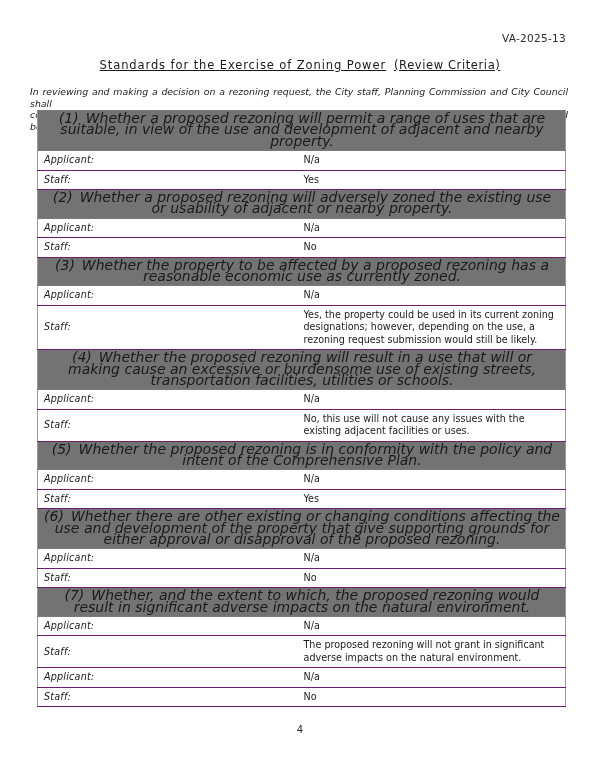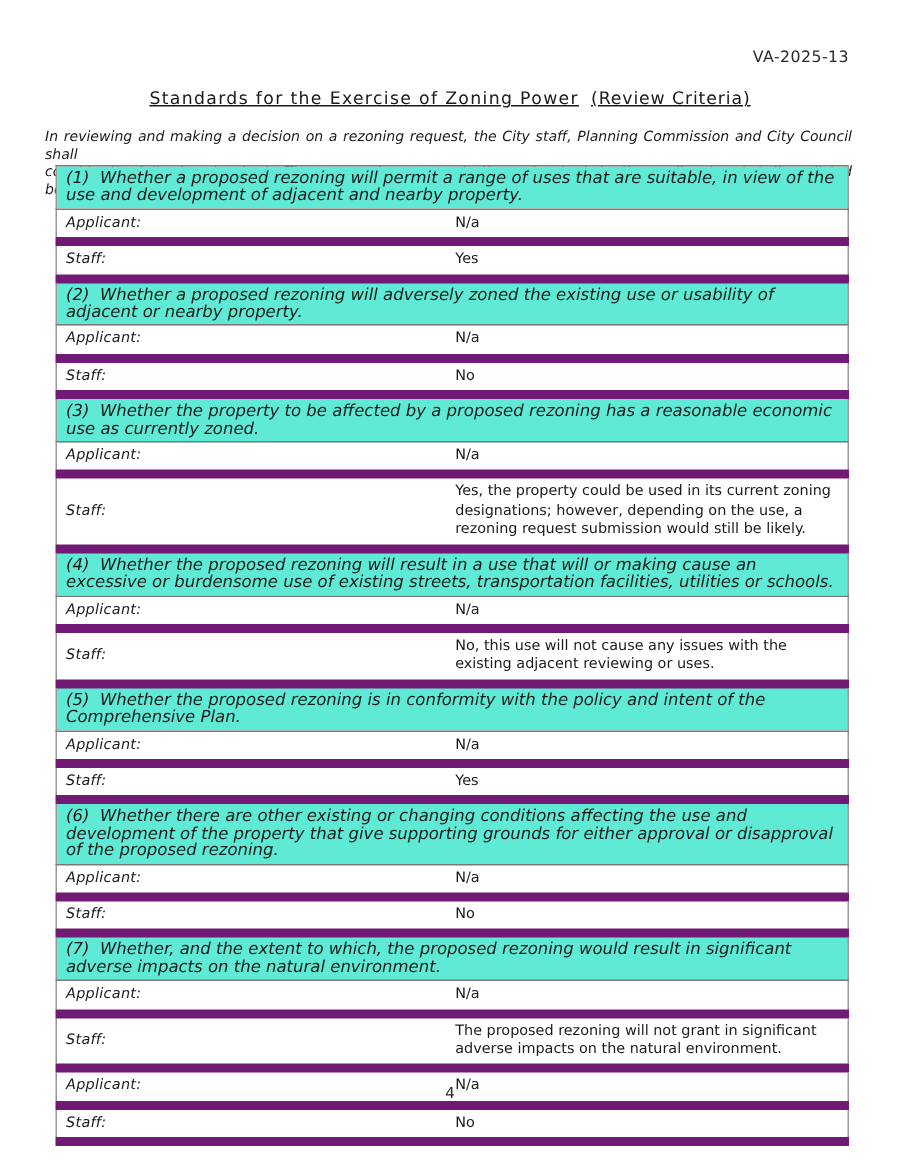--- a/index.html
+++ b/index.html
@@ -80,37 +80,38 @@
     width: 529px;
     border-collapse: collapse;
     table-layout: fixed;
   }
   .crit-table td {
     padding: 0;
     vertical-align: middle;
   }
 
   tr.q-row > td {
-    background: #5eead4;
+    background: #737373;
     border-top: 1.4px solid #7a7a7a;
     border-bottom: 1.4px solid #7a7a7a;
     border-left: 1px solid #9a9a9a;
     border-right: 1px solid #9a9a9a;
     font-style: italic;
-    font-size: 11px;
+    font-size: 14px;
     line-height: 11.4px;
     padding: 2px 5px 3px 6px;
     color: #1a1a1a;
+    text-align: center;
   }
   tr.q-row .qnum {
     margin-right: 7px;
   }
 
   tr.a-row td {
-    border-bottom: 6px solid #701a75;
+    border-bottom: 1px solid #701a75;
     border-left: 1px solid #9a9a9a;
     border-right: 1px solid #9a9a9a;
     background: #ffffff;
     font-size: 9.6px;
     line-height: 12.4px;
     padding: 3px 5px 3px 6px;
     color: #1a1a1a;
   }
   tr.a-row td.label-cell {
     width: 66px;
@@ -190,21 +191,21 @@
         </tr>
         <tr class="q-row">
           <td colspan="2"><span class="qnum">(4)</span><span>Whether the proposed rezoning will result in a use that will or making cause an excessive or burdensome use of existing streets, transportation facilities, utilities or schools.</span></td>
         </tr>
         <tr class="a-row">
           <td class="label-cell">Applicant:</td>
           <td class="value-cell">N/a</td>
         </tr>
         <tr class="a-row">
           <td class="label-cell">Staff:</td>
-          <td class="value-cell">No, this use will not cause any issues with the existing adjacent reviewing or uses.</td>
+          <td class="value-cell">No, this use will not cause any issues with the existing adjacent facilities or uses.</td>
         </tr>
         <tr class="q-row">
           <td colspan="2"><span class="qnum">(5)</span><span>Whether the proposed rezoning is in conformity with the policy and intent of the Comprehensive Plan.</span></td>
         </tr>
         <tr class="a-row">
           <td class="label-cell">Applicant:</td>
           <td class="value-cell">N/a</td>
         </tr>
         <tr class="a-row">
           <td class="label-cell">Staff:</td>

